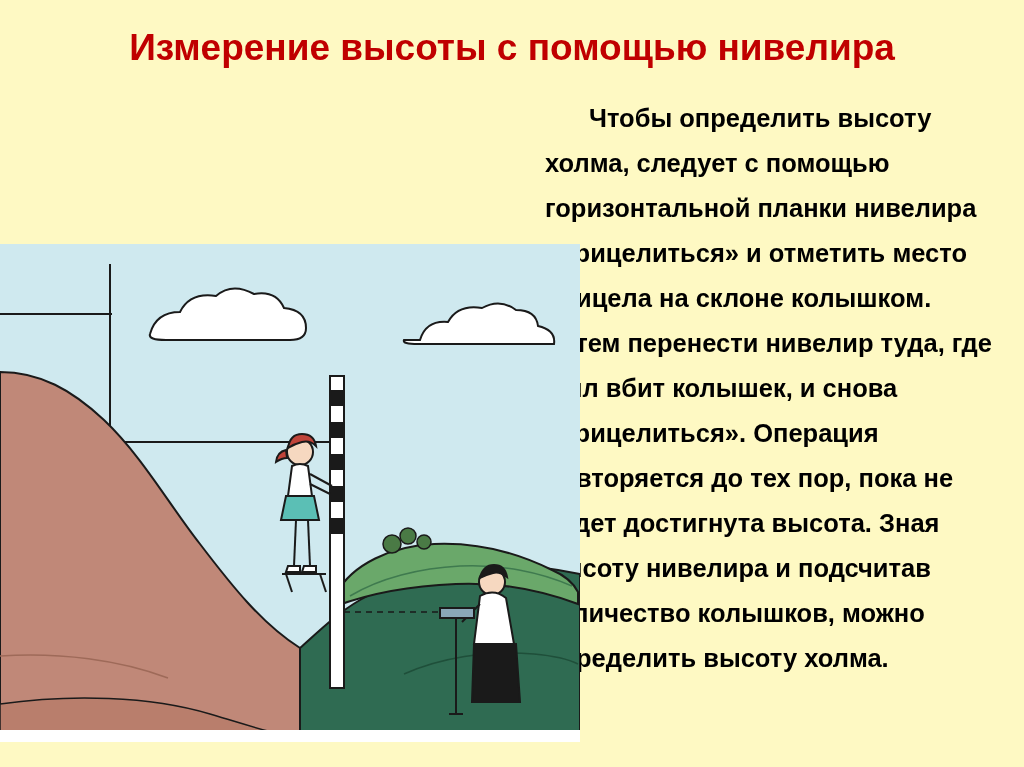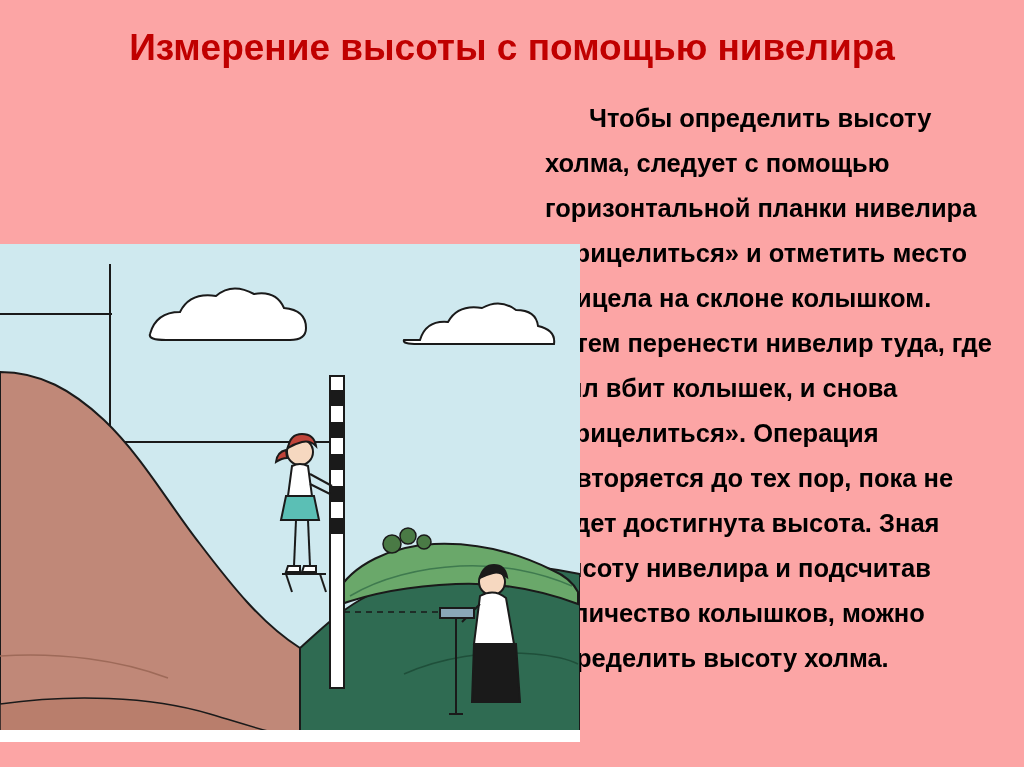--- a/index.html
+++ b/index.html
@@ -10,21 +10,21 @@
     width: 1024px;
     height: 767px;
     background: #ffffff;
     font-family: "Liberation Sans", sans-serif;
     overflow: hidden;
   }
   .slide {
     position: relative;
     width: 1024px;
     height: 767px;
-    background: #fca5a5;
+    background: #fef9c3;
   }
   .slide-title {
     position: absolute;
     left: 0;
     top: 26px;
     width: 1024px;
     text-align: center;
     font-size: 37px;
     font-weight: bold;
     color: #c00000;

